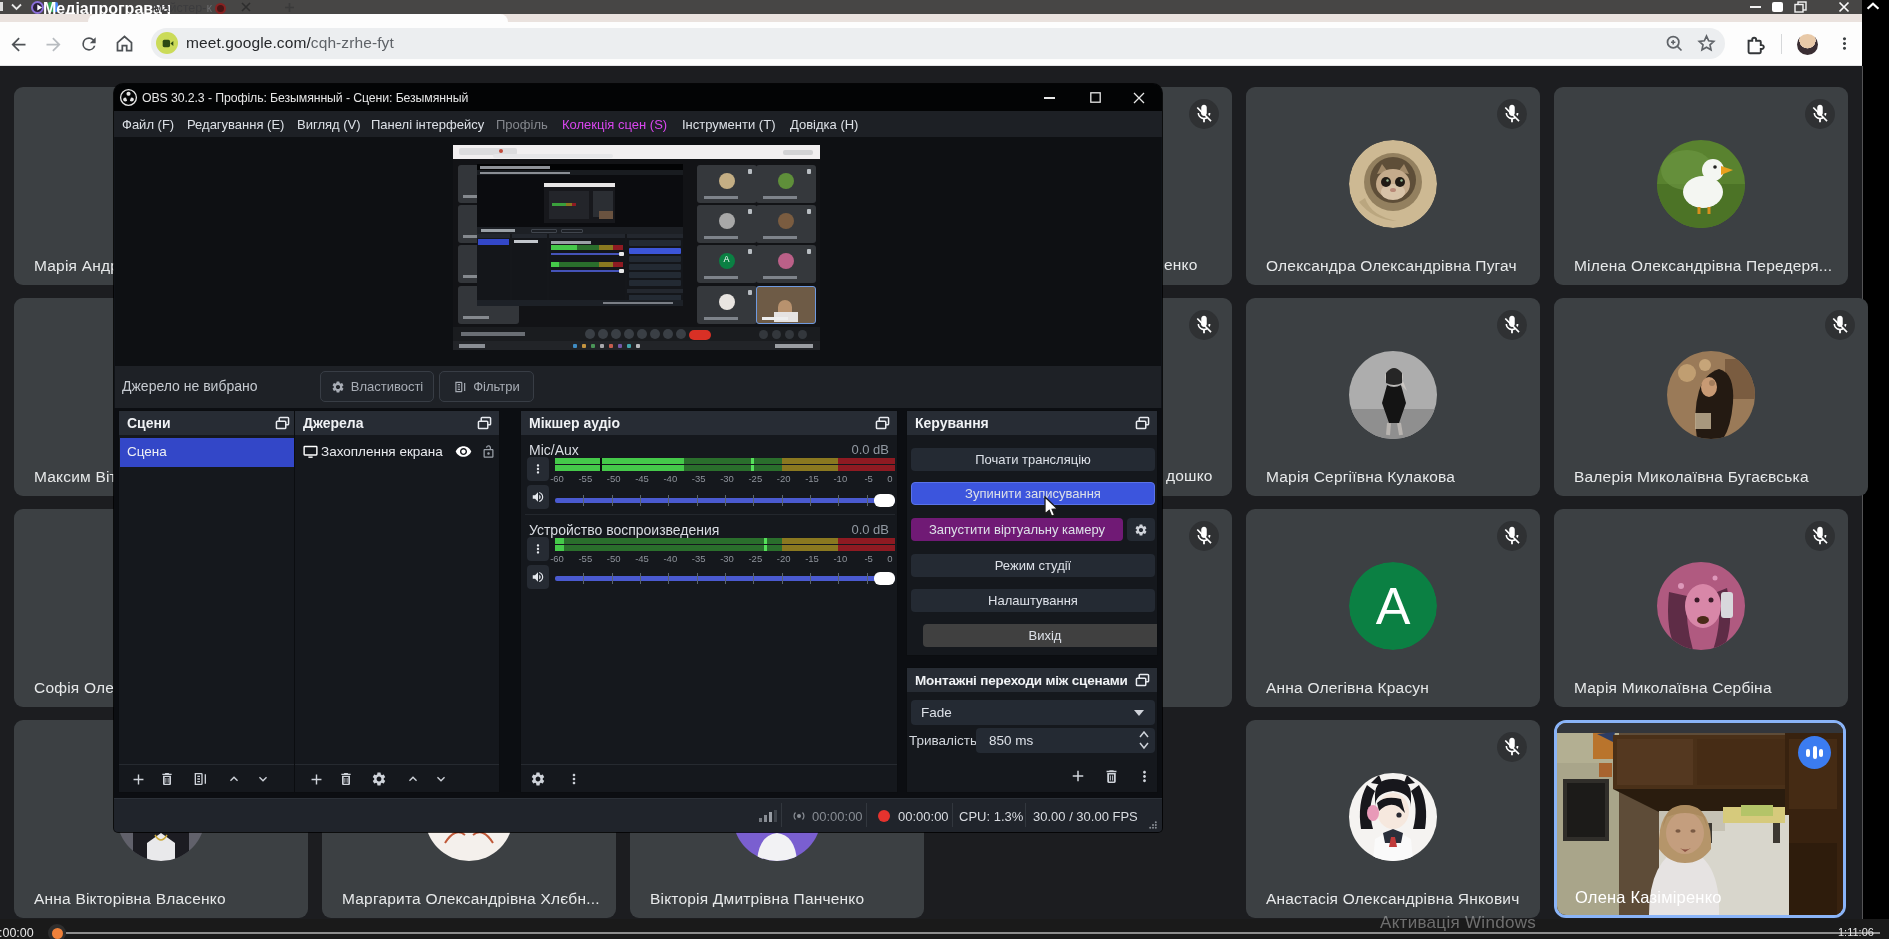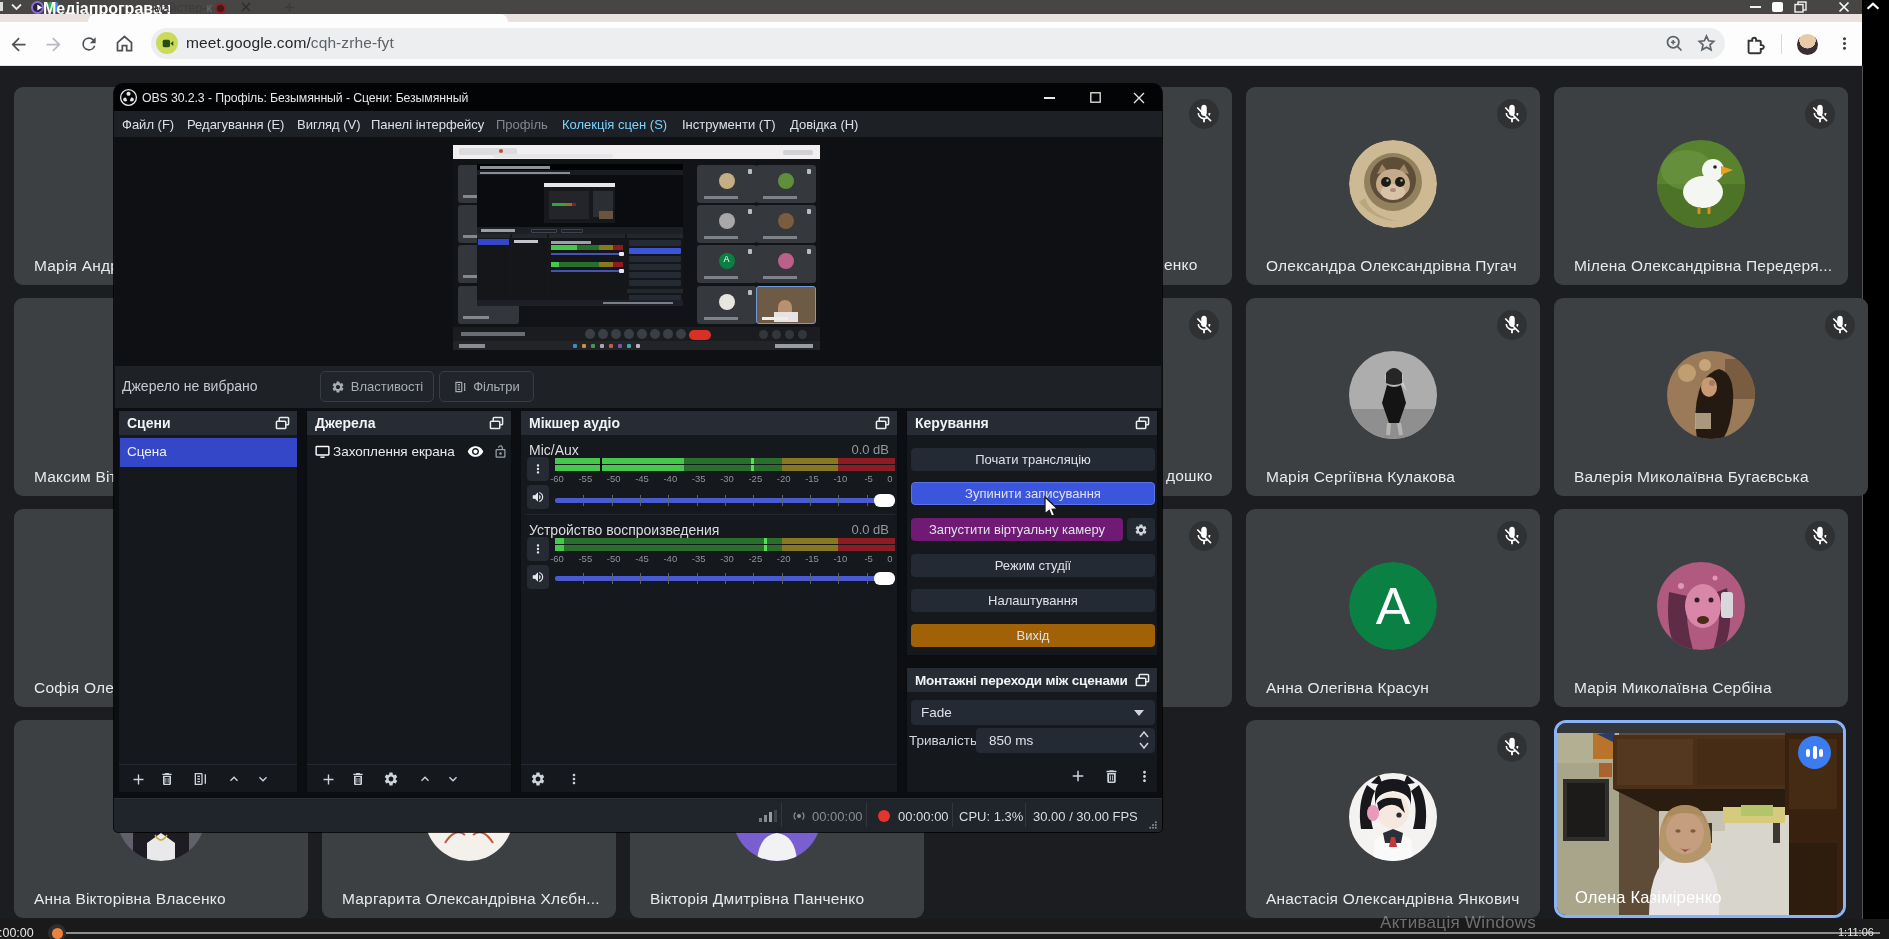--- a/index.html
+++ b/index.html
@@ -411,21 +411,21 @@
       </svg>
 <svg class="abs" style="left:1019px;top:8px" width="12" height="12" viewBox="0 0 12 12">
         <path d="M1 1 L11 11 M11 1 L1 11" stroke="#e8e8e8" stroke-width="1.3"></path>
       </svg>
       <div class="abs" style="left:0;top:27px;width:1048px;height:26px;background:#1d2025;"></div>
       <div class="abs" style="left:8px;top:33px;color:#dce0e6;font-size:13px;white-space:nowrap;">Файл (F)</div>
       <div class="abs" style="left:73px;top:33px;color:#dce0e6;font-size:13px;white-space:nowrap;">Редагування (E)</div>
       <div class="abs" style="left:183px;top:33px;color:#dce0e6;font-size:13px;white-space:nowrap;">Вигляд (V)</div>
       <div class="abs" style="left:257px;top:33px;color:#dce0e6;font-size:13px;white-space:nowrap;">Панелі інтерфейсу</div>
       <div class="abs" style="left:382px;top:33px;color:#84878d;font-size:13px;white-space:nowrap;">Профіль</div>
-      <div class="abs" style="left:448px;top:33px;color:#7dd3fc;font-size:13px;white-space:nowrap;">Колекція сцен (S)</div>
+      <div class="abs" style="left:448px;top:33px;color:#d946ef;font-size:13px;white-space:nowrap;">Колекція сцен (S)</div>
       <div class="abs" style="left:568px;top:33px;color:#dce0e6;font-size:13px;white-space:nowrap;">Інструменти (T)</div>
       <div class="abs" style="left:676px;top:33px;color:#dce0e6;font-size:13px;white-space:nowrap;">Довідка (H)</div>
       <div class="abs" style="left:1px;top:53px;width:1046px;height:229px;background:#0e1013;"></div>
       <div class="abs" style="left:339px;top:61px;width:367px;height:205px;background:#121316;overflow:hidden;">
         <div class="abs" style="left:0;top:0;width:367px;height:14px;background:#f1eff0;"></div>
         <div class="abs" style="left:6px;top:3px;width:58px;height:7px;background:#dcdcde;border-radius:2px;"></div>
         <div class="abs" style="left:46px;top:4px;width:4px;height:4px;background:#c04a3a;border-radius:50%;"></div>
         <div class="abs" style="left:40px;top:9px;width:120px;height:4px;background:#e6e6e8;border-radius:2px;"></div>
         <div class="abs" style="left:330px;top:5px;width:30px;height:5px;background:#d2d2d4;border-radius:2px;"></div>
         <div class="abs" style="left:5px;top:20px;width:61px;height:38px;background:#33363a;border-radius:3px;"></div>
@@ -583,21 +583,21 @@
         <div class="abs" style="left:73px;top:360px;"><svg width="16" height="16" viewBox="0 0 24 24">
             <path fill="#cfd3da" d="M4 3h10a2 2 0 0 1 2 2v14a2 2 0 0 1-2 2H4V3zm2 2v14h8V5H6zm2 2h4v2H8V7zm0 4h4v2H8v-2zm0 4h4v2H8v-2zM19 5h2v14h-2z"></path>
           </svg></div>
         <div class="abs" style="left:107px;top:360px;"><svg width="16" height="16" viewBox="0 0 24 24">
             <path fill="#cfd3da" d="M12 8l-6 6 1.4 1.4L12 10.8l4.6 4.6L18 14z"></path>
           </svg></div>
         <div class="abs" style="left:136px;top:360px;"><svg width="16" height="16" viewBox="0 0 24 24">
             <path fill="#cfd3da" d="M12 16l6-6-1.4-1.4L12 13.2 7.4 8.6 6 10z"></path>
           </svg></div>
       </div>
-      <div class="dock" style="left:192px;top:326px;width:206px;height:383px;text-align:center;">
+      <div class="dock" style="left:180px;top:326px;width:206px;height:383px;text-align:center;">
         <div class="dockhdr">
           <span class="hdrtx">Джерела</span>
         </div>
         <div class="popico"><svg width="15" height="14" viewBox="0 0 16 15">
             <rect x="4.5" y="1.5" width="10" height="8" rx="1" fill="none" stroke="#e8ebf0" stroke-width="1.6"></rect>
             <rect x="1.5" y="5.5" width="10" height="8" rx="1" fill="#272c34" stroke="#e8ebf0" stroke-width="1.6"></rect>
           </svg></div>
         <div class="abs" style="left:7px;top:32px;"><svg width="17" height="17" viewBox="0 0 24 24">
             <path fill="none" stroke="#fff" stroke-width="2" d="M4 5h16a1 1 0 0 1 1 1v10a1 1 0 0 1-1 1H4a1 1 0 0 1-1-1V6a1 1 0 0 1 1-1z"></path>
             <path stroke="#fff" stroke-width="2" d="M9 20h6"></path>
@@ -751,21 +751,21 @@
         <div class="obtn" style="left:4px;top:37px;width:244px;height:23px;background:#242a33;">Почати трансляцію</div>
         <div class="obtn" style="left:4px;top:71px;width:244px;height:23px;background:#3c55dd;border:1px solid #5a73e8;">Зупинити записування</div>
         <div class="obtn" style="left:4px;top:107px;width:212px;height:23px;background:#701a75;">Запустити віртуальну камеру</div>
         <div class="obtn" style="left:220px;top:107px;width:28px;height:23px;">
           <svg width="14" height="14" viewBox="0 0 24 24">
             <path fill="#cfd3da" d="M19.14 12.94c.04-.3.06-.61.06-.94 0-.32-.02-.64-.07-.94l2.03-1.58a.49.49 0 0 0 .12-.61l-1.92-3.32a.49.49 0 0 0-.59-.22l-2.39.96c-.5-.38-1.03-.7-1.62-.94l-.36-2.54a.484.484 0 0 0-.48-.41h-3.84c-.24 0-.43.17-.47.41l-.36 2.54c-.59.24-1.13.57-1.62.94l-2.39-.96a.5.5 0 0 0-.59.22L2.74 8.87c-.12.21-.08.47.12.61l2.03 1.58c-.05.3-.09.63-.09.94s.02.64.07.94l-2.03 1.58a.49.49 0 0 0-.12.61l1.92 3.32c.12.22.37.29.59.22l2.39-.96c.5.38 1.03.7 1.62.94l.36 2.54c.05.24.24.41.48.41h3.84c.24 0 .44-.17.47-.41l.36-2.54c.59-.24 1.13-.56 1.62-.94l2.39.96c.22.08.47 0 .59-.22l1.92-3.32c.12-.22.07-.47-.12-.61l-2.01-1.58zM12 15.6c-1.98 0-3.6-1.62-3.6-3.6s1.62-3.6 3.6-3.6 3.6 1.62 3.6 3.6-1.62 3.6-3.6 3.6z"></path>
           </svg>
         </div>
         <div class="obtn" style="left:4px;top:143px;width:244px;height:23px;background:#242a33;">Режим студії</div>
         <div class="obtn" style="left:4px;top:178px;width:244px;height:23px;background:#242a33;">Налаштування</div>
-        <div class="obtn" style="left:4px;top:213px;width:244px;height:23px;background:#a16207;">Вихід</div>
+        <div class="obtn" style="left:16px;top:213px;width:244px;height:23px;background:#404040;">Вихід</div>
       </div>
       <div class="dock" style="left:792px;top:583px;width:252px;height:126px;">
         <div class="dockhdr">
           <span class="hdrtx"><span style="font-size:13.5px;letter-spacing:-0.2px;white-space:nowrap">Монтажні переходи між сценами</span></span>
         </div>
         <div class="popico"><svg width="15" height="14" viewBox="0 0 16 15">
             <rect x="4.5" y="1.5" width="10" height="8" rx="1" fill="none" stroke="#e8ebf0" stroke-width="1.6"></rect>
             <rect x="1.5" y="5.5" width="10" height="8" rx="1" fill="#272c34" stroke="#e8ebf0" stroke-width="1.6"></rect>
           </svg></div>
         <div class="abs" style="left:4px;top:32px;width:244px;height:25px;background:#242a33;border-radius:4px;"></div>

